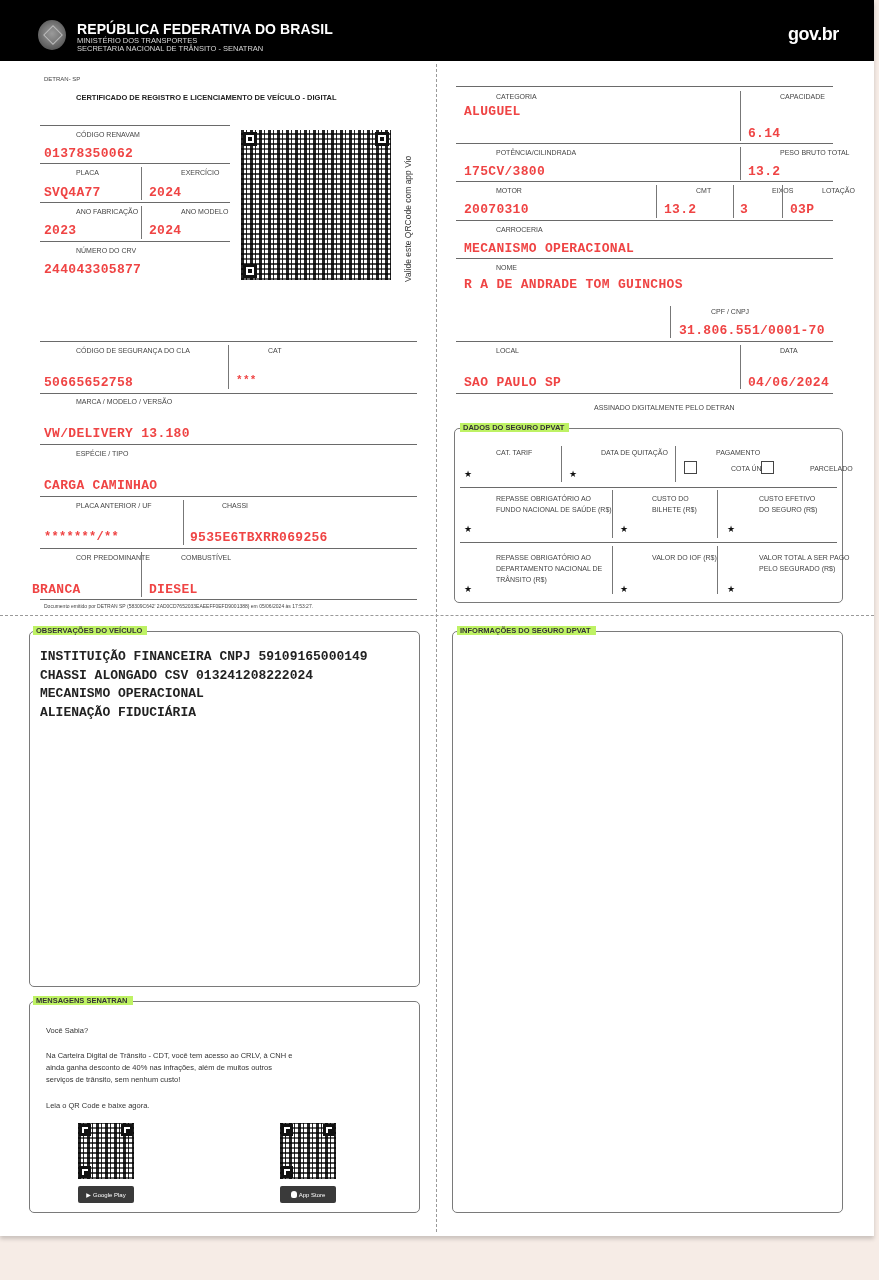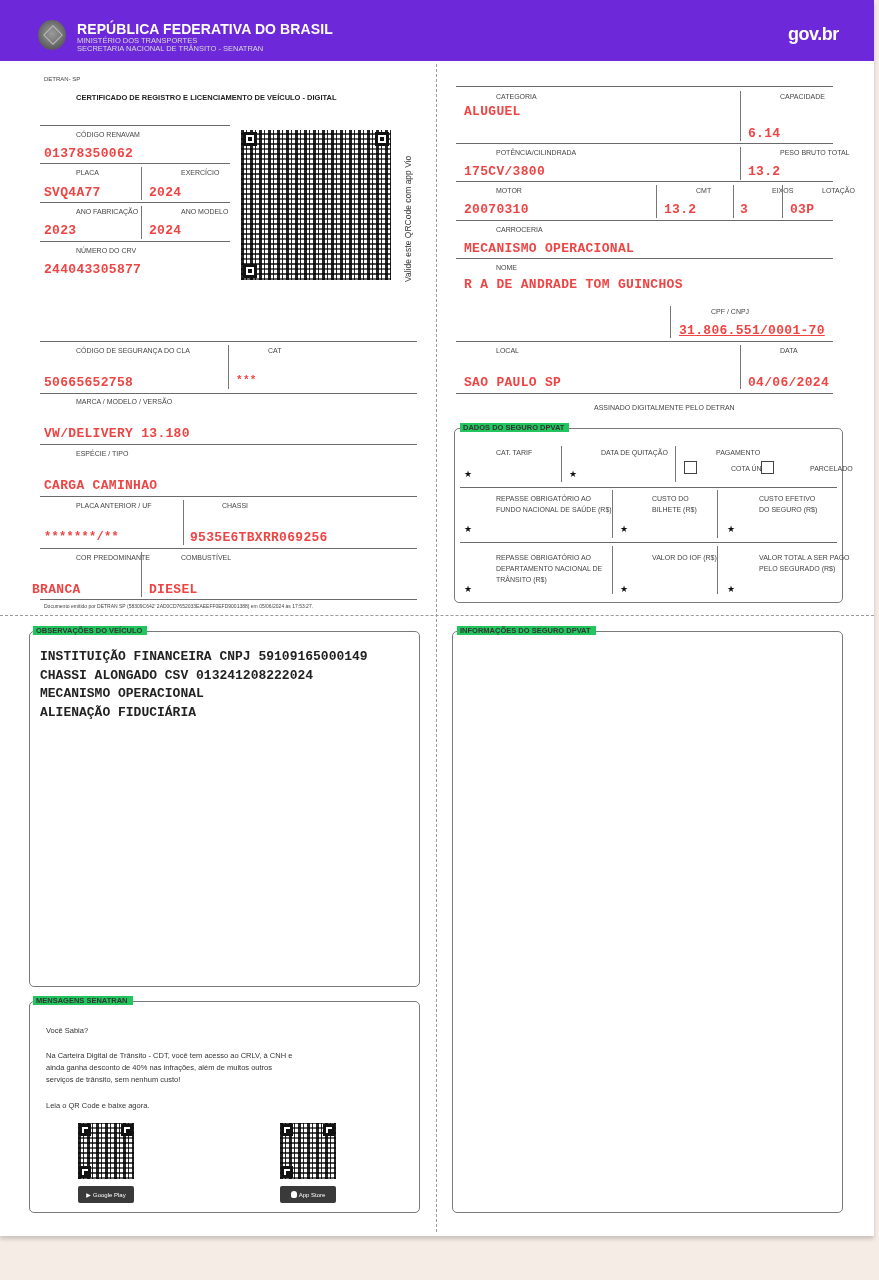--- a/index.html
+++ b/index.html
@@ -1,19 +1,19 @@
 <!DOCTYPE html>
 <html><head>
 <meta charset="utf-8">
 <style>
   * { box-sizing: border-box; margin: 0; padding: 0; }
   html, body { width: 879px; height: 1280px; overflow: hidden; }
   body { background: #f6ece6; font-family: "Liberation Sans", sans-serif; color: #222; position: relative; }
   .page { position: absolute; left: 0; top: 0; width: 874px; height: 1236px; background: #fff; box-shadow: 0 3px 4px rgba(0,0,0,0.18); }
-  .header { position: absolute; left: 0; top: 0; width: 874px; height: 61px; background: #6d28d9; }
+  .header { position: absolute; left: 0; top: 0; width: 874px; height: 61px; background: #000000; }
   .emblem { position: absolute; left: 38px; top: 20px; width: 28px; height: 30px; border-radius: 50%; background: radial-gradient(circle at 50% 45%, #9a9a9a 0, #7a7a7a 40%, #5c5c5c 70%); }
   .emblem::after { content: ""; position: absolute; left: 8px; top: 8px; width: 12px; height: 12px; border: 1px solid #bbb; transform: rotate(45deg); }
   .h-title { position: absolute; left: 77px; top: 21px; color: #fff; font-weight: bold; font-size: 14px; letter-spacing: 0.1px; }
   .h-sub1 { position: absolute; left: 77px; top: 36px; color: #d8d8d8; font-size: 7.5px; }
   .h-sub2 { position: absolute; left: 77px; top: 44px; color: #d8d8d8; font-size: 7.5px; }
   .govbr { position: absolute; left: 788px; top: 24px; color: #fff; font-weight: bold; font-size: 18px; letter-spacing: -0.5px; }
 
   .vdash { position: absolute; left: 436px; top: 64px; height: 1168px; border-left: 1.5px dashed #9a9a9a; }
   .hdash { position: absolute; left: 0; top: 615px; width: 874px; border-top: 1.5px dashed #9a9a9a; }
 
@@ -27,21 +27,21 @@
   .qr-inner { position: absolute; inset: 0;
     background-image:
       repeating-linear-gradient(90deg, rgba(0,0,0,0.85) 0 3px, transparent 3px 5px, rgba(0,0,0,0.85) 5px 6px, transparent 6px 9px),
       repeating-linear-gradient(0deg, rgba(0,0,0,0.6) 0 2px, transparent 2px 5px, rgba(0,0,0,0.7) 5px 7px, transparent 7px 10px);
     background-blend-mode: multiply; }
   .finder { position: absolute; width: 14px; height: 14px; border: 3px solid #111; background: #fff; }
   .finder::after { content: ""; position: absolute; left: 2px; top: 2px; width: 4px; height: 4px; background: #111; }
   .vert-text { position: absolute; left: 403px; top: 282px; transform: rotate(-90deg); transform-origin: left top; font-size: 8.5px; color: #333; white-space: nowrap; }
 
   .box { position: absolute; border: 1.3px solid #7a7a7a; border-radius: 5px; }
-  .box-title { position: absolute; background: #22c55e; padding: 0 5px 0 3px; font-size: 7.5px; font-weight: bold; color: #333; white-space: nowrap; }
+  .box-title { position: absolute; background: #bef264; padding: 0 5px 0 3px; font-size: 7.5px; font-weight: bold; color: #333; white-space: nowrap; }
   .star { position: absolute; font-size: 9px; color: #111; }
   .chk { position: absolute; width: 13px; height: 13px; border: 1px solid #444; background: #fff; }
 
   .obs { position: absolute; left: 40px; top: 648px; font-family: "Liberation Mono", monospace; font-weight: bold; font-size: 13px; line-height: 18.5px; color: #222; }
   .msg { position: absolute; left: 46px; font-size: 7.5px; color: #333; line-height: 12px; }
   .store-qr { position: absolute; width: 56px; height: 56px; }
   .store-badge { position: absolute; width: 56px; height: 17px; background: #3a3a3a; border-radius: 2px; color: #fff; font-size: 6px; display: flex; align-items: center; justify-content: center; gap: 2px; }
 </style>
 </head>
 <body>
@@ -153,21 +153,21 @@
 
   <div class="lbl" style="left:464px;top:226px;">CARROCERIA</div>
   <div class="val" style="left:464px;top:241px;">MECANISMO OPERACIONAL</div>
   <div class="hr" style="left:456px;top:258px;width:377px;"></div>
 
   <div class="lbl" style="left:464px;top:264px;">NOME</div>
   <div class="val" style="left:464px;top:277px;">R A DE ANDRADE TOM GUINCHOS</div>
 
   <div class="vr" style="left:670px;top:306px;height:32px;"></div>
   <div class="lbl" style="left:679px;top:308px;">CPF / CNPJ</div>
-  <div class="val" style="left:679px;top:323px;text-decoration:underline;">31.806.551/0001-70</div>
+  <div class="val" style="left:679px;top:323px;">31.806.551/0001-70</div>
   <div class="hr" style="left:456px;top:341px;width:377px;"></div>
 
   <div class="lbl" style="left:464px;top:347px;">LOCAL</div>
   <div class="val" style="left:464px;top:375px;">SAO PAULO SP</div>
   <div class="vr" style="left:740px;top:345px;height:44px;"></div>
   <div class="lbl" style="left:748px;top:347px;">DATA</div>
   <div class="val" style="left:748px;top:375px;">04/06/2024</div>
   <div class="hr" style="left:456px;top:393px;width:377px;"></div>
   <div class="lbl" style="left:562px;top:404px;">ASSINADO DIGITALMENTE PELO DETRAN</div>
 

